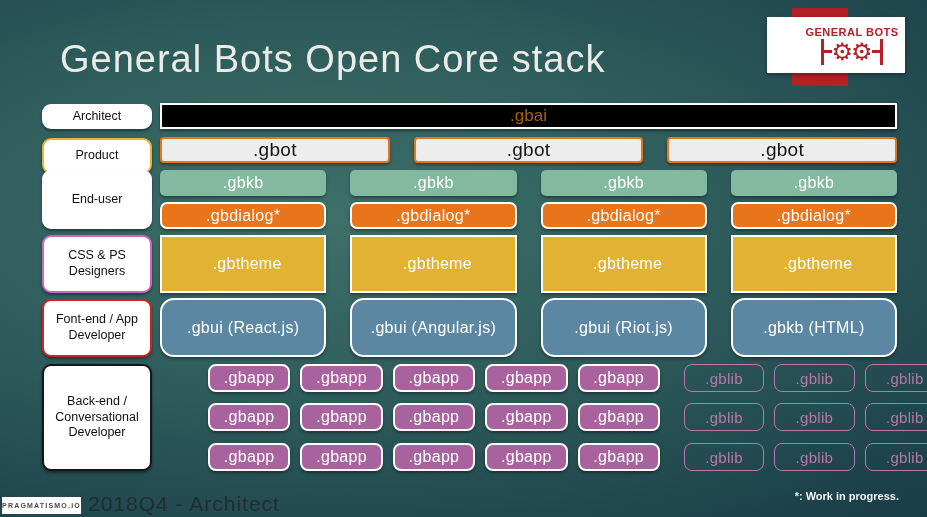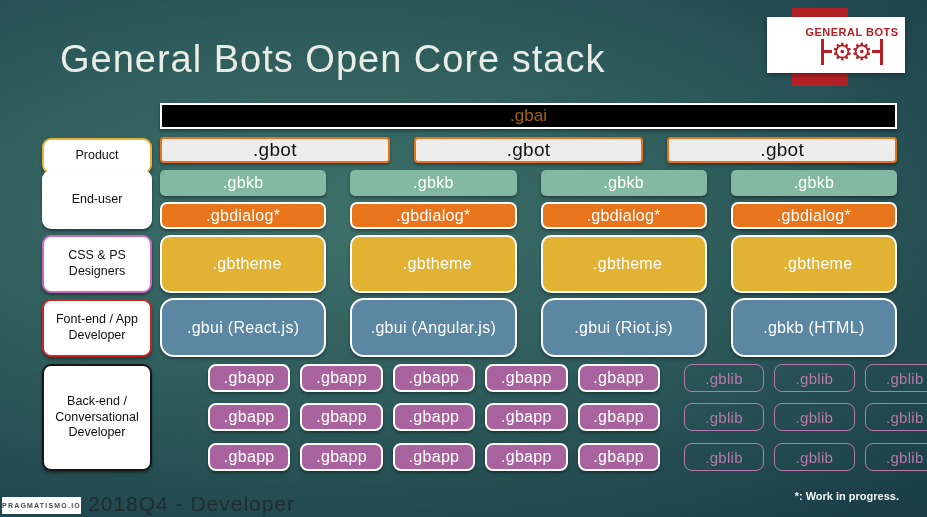--- a/index.html
+++ b/index.html
@@ -59,21 +59,21 @@
     display:flex;align-items:center;justify-content:center;
     color:#a16207;font-size:17px;box-sizing:border-box;box-shadow:0 2px 3px rgba(0,0,0,.4);
   }
   .row.gbot-row{top:137px;height:26px;}
   .gbot{background:var(--gbot-bg);border:2px solid var(--gbot-border);border-radius:4px;color:#141414;font-size:19px;}
   .row.gbkb-row{top:170px;height:26px;}
   .gbkb{background:var(--gbkb-bg);border-radius:5px;}
   .row.gbdialog-row{top:202px;height:27px;}
   .gbdialog{background:var(--gbdialog-bg);border:2px solid #fff;border-radius:7px;}
   .row.gbtheme-row{top:235px;height:58px;}
-  .gbtheme{background:var(--gbtheme-bg);border:2px solid #fff;border-radius:10px;padding-left:8px;}
+  .gbtheme{background:var(--gbtheme-bg);border:2px solid #fff;border-radius:0;padding-left:8px;}
   .row.gbui-row{top:298px;height:59px;}
   .gbui{background:var(--gbui-bg);border:2px solid #fff;border-radius:14px;}
   .row.app-row{height:28px;gap:10px;padding-left:48px;}
   .row.app-row.r1{top:364px;}
   .row.app-row.r2{top:403px;}
   .row.app-row.r3{top:443px;}
   .gbapp{background:var(--gbapp-bg);border:2px solid #fff;border-radius:8px;}
   .gblib{
     background:transparent;border:1.5px solid var(--gblib-color);border-radius:8px;
     color:var(--gblib-color);font-size:15px;box-shadow:none;
@@ -105,20 +105,21 @@
     <div class="logo-gears">
       <span class="vbar"></span>
         <span class="hbar"></span>
         <span class="gear">⚙</span>
         <span class="gear">⚙</span>
         <span class="hbar"></span>
         <span class="vbar"></span>
     </div>
   </div>
 
+  <div class="role architect">Architect</div>
   <div class="role product">Product</div>
   <div class="role end-user">End-user</div>
   <div class="role designers">CSS &amp; PS Designers</div>
   <div class="role frontend">Font-end / App Developer</div>
   <div class="role backend">Back-end / Conversational Developer</div>
 
   <div class="gbai-bar">.gbai</div>
 
   <div class="row gbot-row">
     <div class="box gbot">.gbot</div>
@@ -181,16 +182,16 @@
     <div class="box gbapp">.gbapp</div>
     <div class="box gbapp">.gbapp</div>
     <div class="box gbapp">.gbapp</div>
     <div class="box gbapp">.gbapp</div>
     <div class="box gblib first">.gblib</div>
     <div class="box gblib">.gblib</div>
     <div class="box gblib">.gblib</div>
   </div>
 
   <div class="footer-badge">PRAGMATISMO.IO</div>
-  <div class="footer-caption">2018Q4 - Developer</div>
+  <div class="footer-caption">2018Q4 - Architect</div>
   <div class="footnote">*: Work in progress.</div>
 
 </div>
 
 </body></html>

